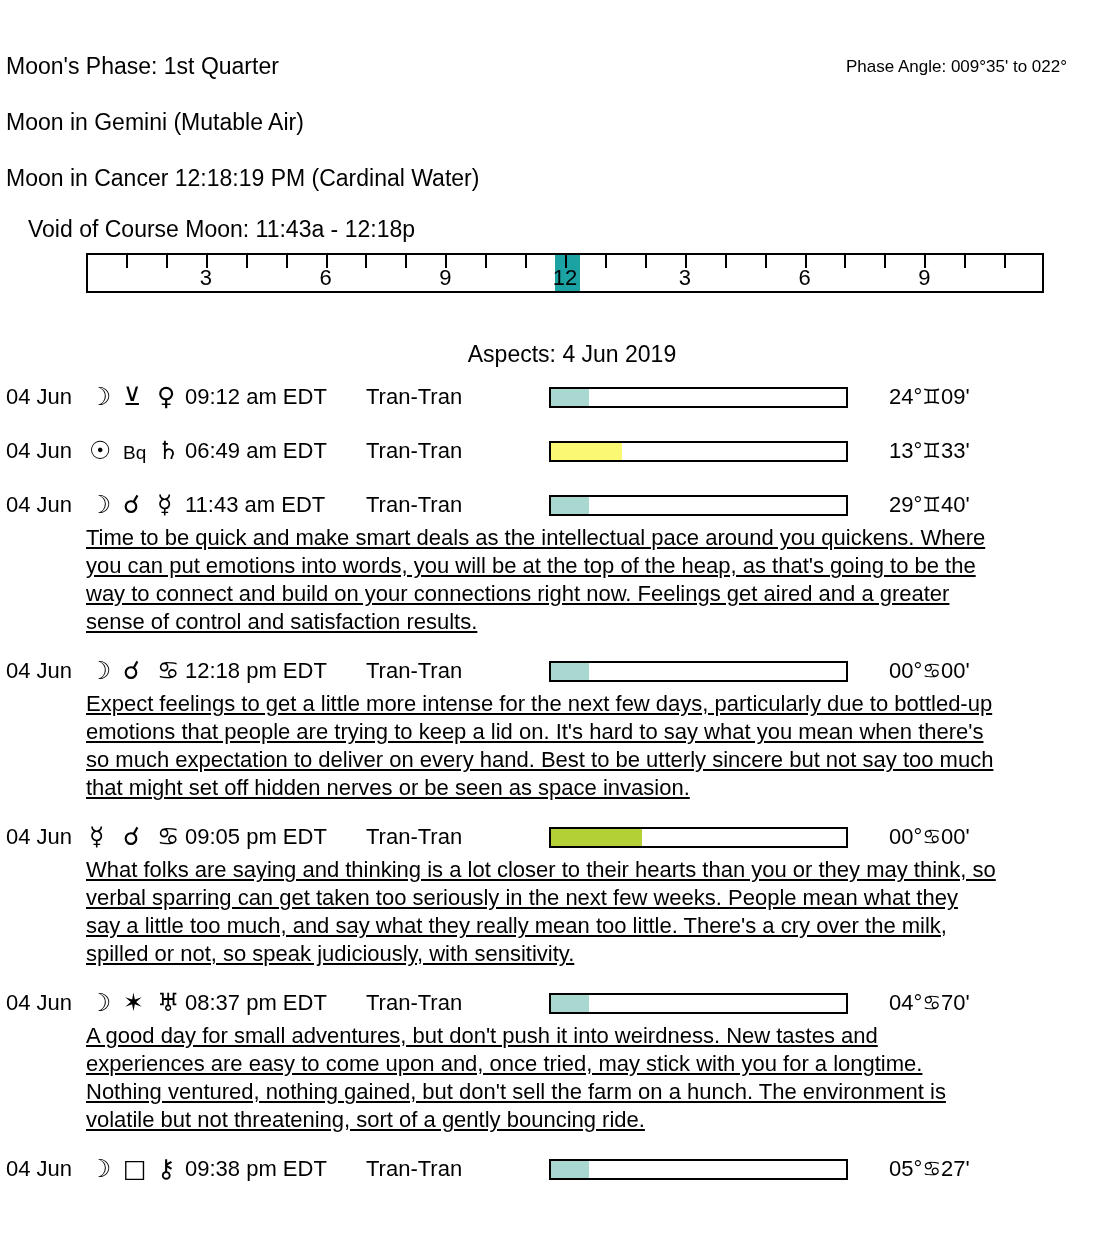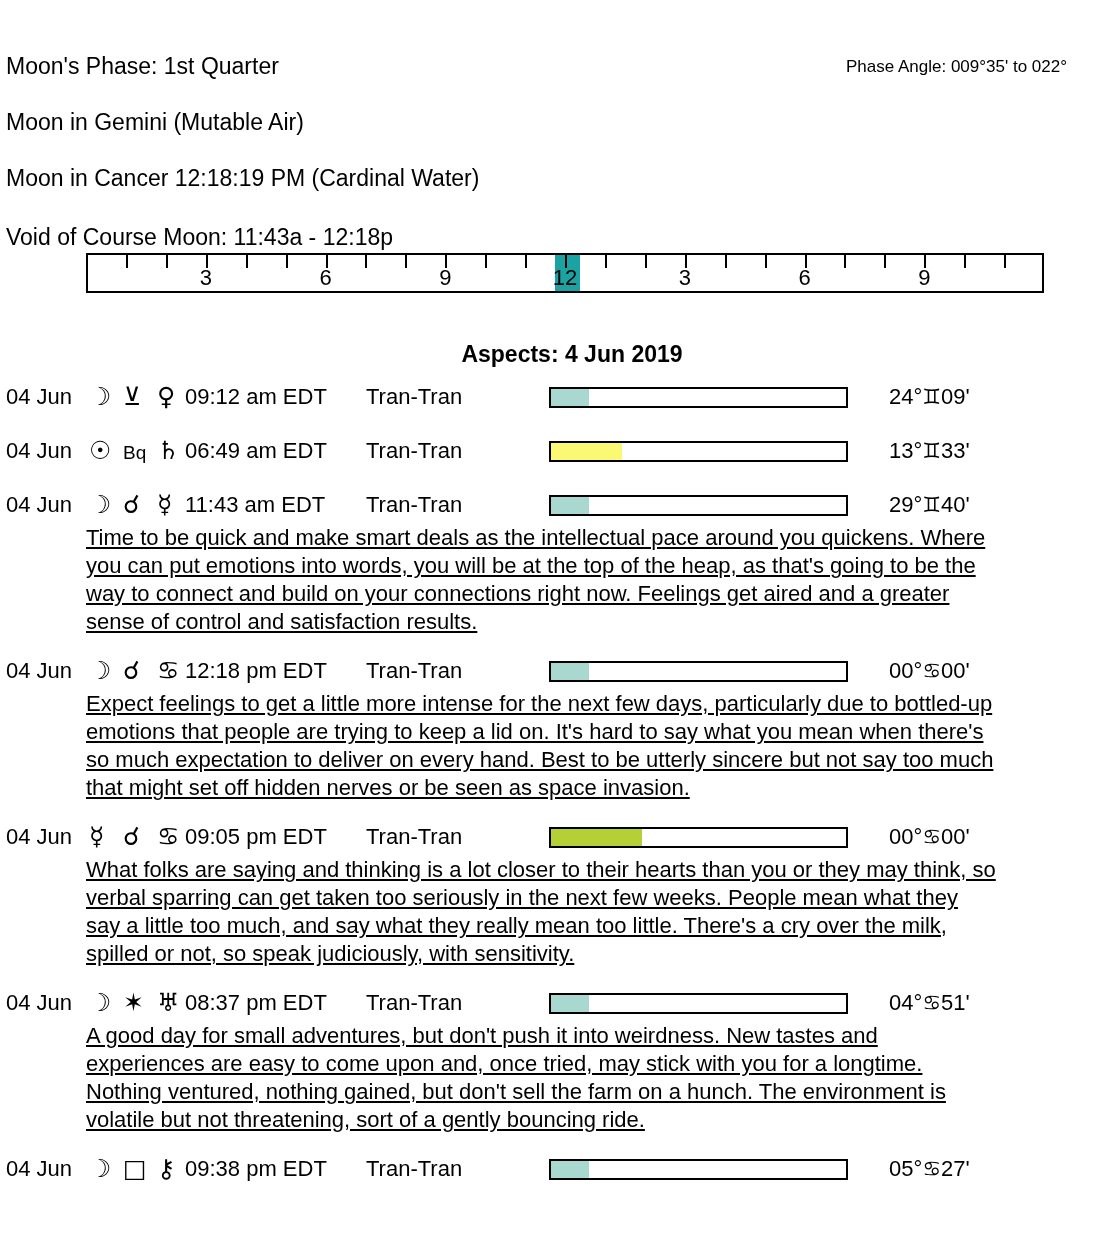--- a/index.html
+++ b/index.html
@@ -31,21 +31,21 @@
   .hdr-line {
     position: absolute;
     left: 6px;
     font-size: 23px;
     line-height: 23px;
     white-space: nowrap;
   }
   .hdr-line.l1 { top: 55px; }
   .hdr-line.l2 { top: 111px; }
   .hdr-line.l3 { top: 167px; }
-  .hdr-line.l4 { top: 226px; }
+  .hdr-line.l4 { top: 218px; margin-left: 22px; }
 
   .phase-angle {
     position: absolute;
     left: 824px;
     top: 57px;
     font-size: 17px;
     line-height: 19px;
     white-space: nowrap;
     margin-left: 22px;
   }
@@ -96,21 +96,20 @@
     left: 0;
     top: 343px;
     width: 1104px;
     text-align: center;
     font-size: 23px;
     line-height: 23px;
   }
   .aspects-title .inner {
     display: inline-block;
     margin-left: 40px;
-    font-weight: bold;
   }
 
   
   .rows {
     position: absolute;
     left: 0;
     top: 382px;
     width: 1016px;
     text-decoration: underline;
   }
@@ -336,21 +335,21 @@
       </div>
       <div class="aspect-row">
         <div class="row-head">
           <div class="row-date">04 Jun</div>
           <div class="glyphs"><span class="g">☽</span><span class="g">✶</span><span class="g">♅</span></div>
           <div class="row-time">08:37 pm EDT</div>
           <div class="row-type">Tran-Tran</div>
           <div class="bar">
             <div class="bar-fill" style="width: 13%; background: rgb(168, 216, 208);"></div>
           </div>
-          <div class="row-pos"><span>04°</span><span class="sign">♋</span><span>51'</span></div>
+          <div class="row-pos"><span>04°</span><span class="sign">♋</span><span>70'</span></div>
         </div>
         <div class="row-text">A good day for small adventures, but don't push it into weirdness. New tastes and
 experiences are easy to come upon and, once tried, may stick with you for a longtime.
 Nothing ventured, nothing gained, but don't sell the farm on a hunch. The environment is
 volatile but not threatening, sort of a gently bouncing ride.</div>
         <div class="row-gap"></div>
       </div>
       <div class="aspect-row">
         <div class="row-head">
           <div class="row-date">04 Jun</div>

